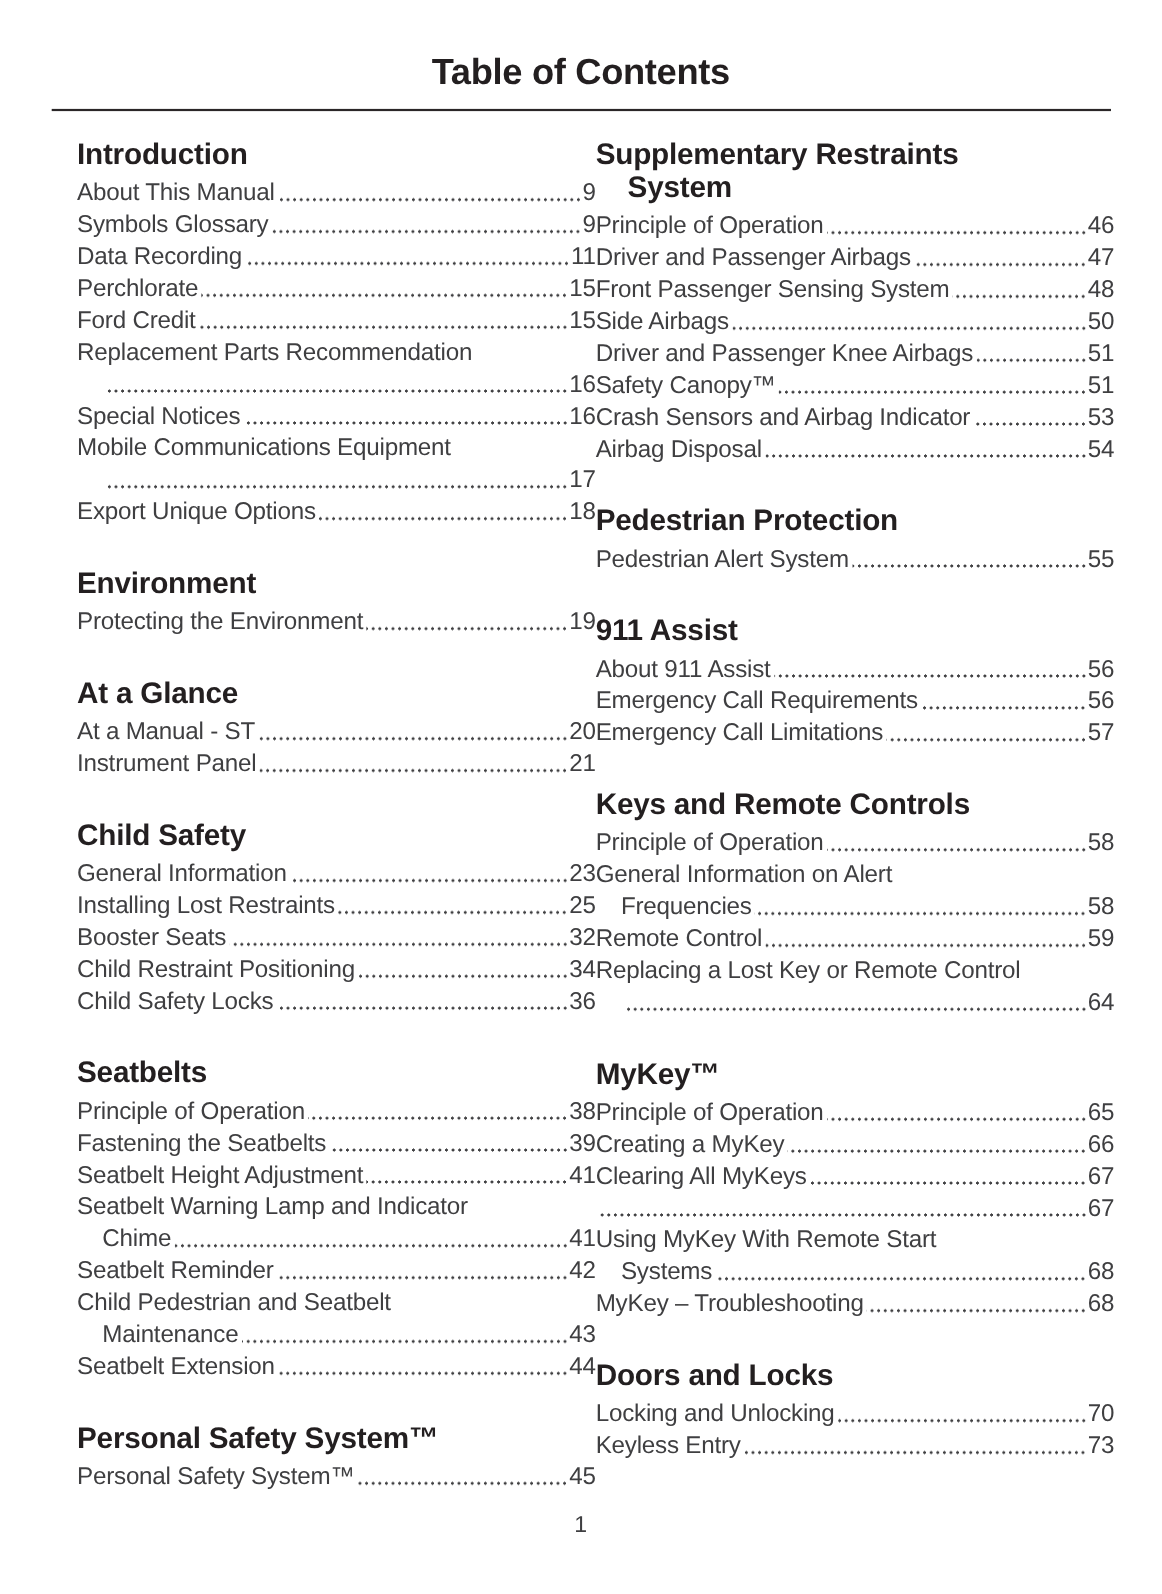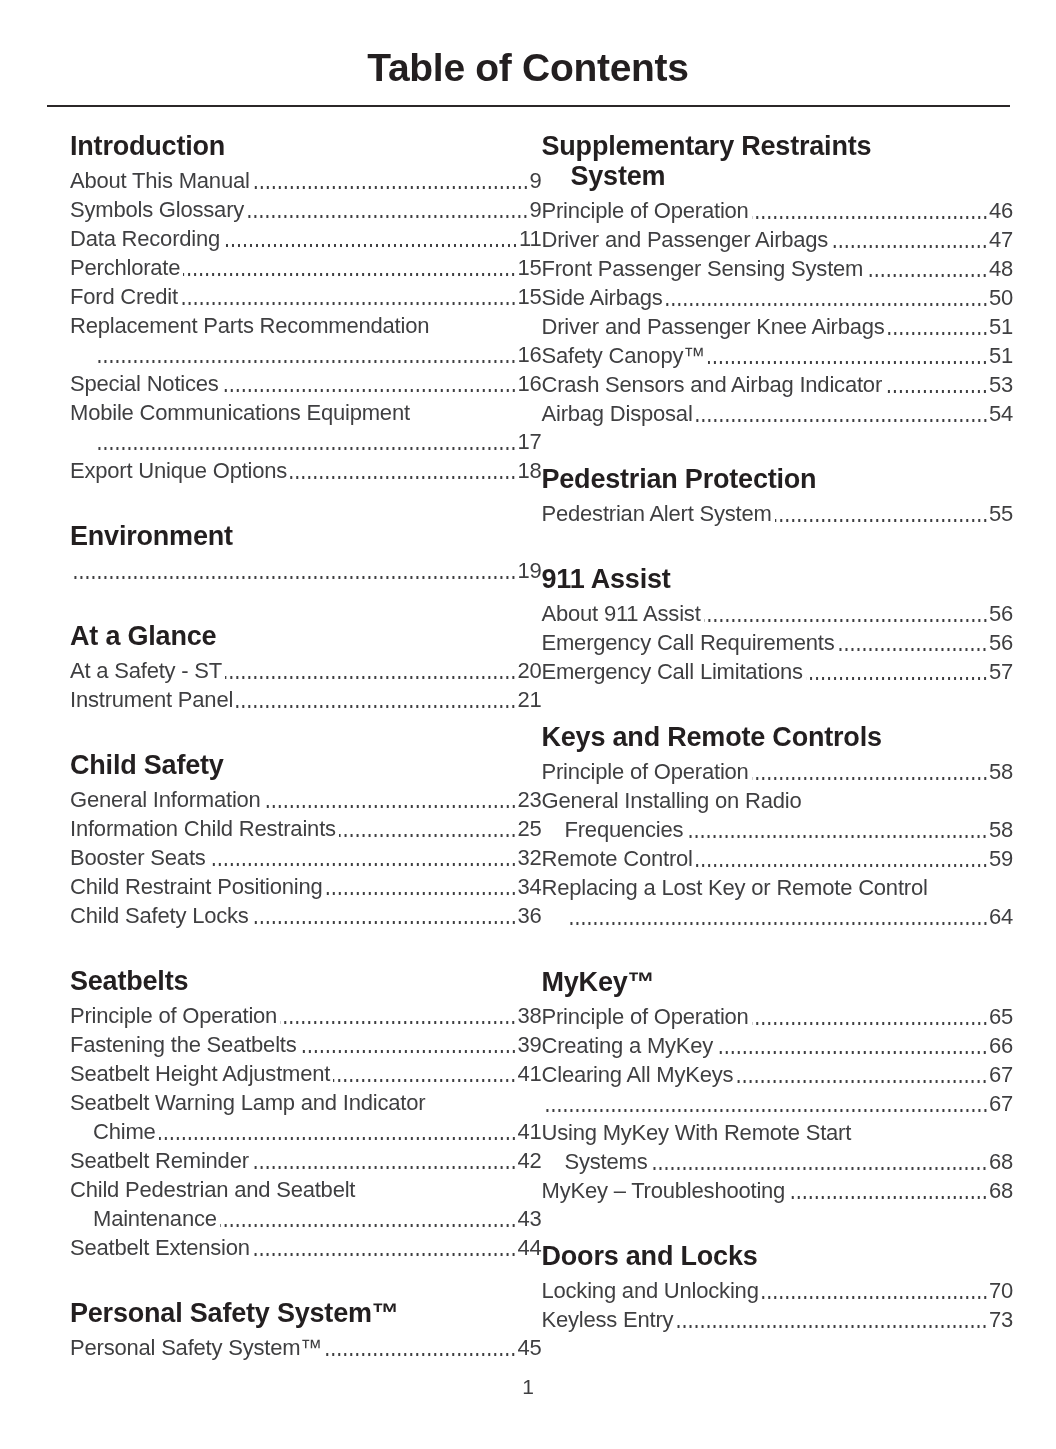--- a/index.html
+++ b/index.html
@@ -13,21 +13,21 @@
   body{font-family:"Liberation Sans","DejaVu Sans",sans-serif;}
   .page{
     position:relative;
     width:1056px;height:1449px;
     background:var(--bg);
     overflow:hidden;
   }
   
   .doc-header{padding-top:46px;text-align:center;}
   .doc-title{
-    font-size:39px;font-weight:700;color:var(--heading);
+    font-size:33px;font-weight:700;color:var(--heading);
     letter-spacing:-0.3px;
     text-align:center;
   }
   .title-rule{
     border:none;border-top:2px solid var(--rule);
     margin:15px 46px 0 47px;
   }
   
   .toc-main{
     display:grid;grid-template-columns:1fr 1fr;
@@ -146,34 +146,35 @@
             </li>
           </ul>
         </section>
         <section class="sec">
           <h2 class="hd">
             <span class="hd-l1">Environment</span>
           </h2>
           <ul class="entries">
             <li class="entry">
               <div class="row">
+                <span class="lbl">Protecting the Environment</span>
                 <span class="leader"></span>
                 <span class="pg">19</span>
               </div>
             </li>
           </ul>
         </section>
         <section class="sec">
           <h2 class="hd">
             <span class="hd-l1">At a Glance</span>
           </h2>
           <ul class="entries">
             <li class="entry">
               <div class="row">
-                <span class="lbl">At a Safety - ST</span>
+                <span class="lbl">At a Manual - ST</span>
                 <span class="leader"></span>
                 <span class="pg">20</span>
               </div>
             </li>
             <li class="entry">
               <div class="row">
                 <span class="lbl">Instrument Panel</span>
                 <span class="leader"></span>
                 <span class="pg">21</span>
               </div>
@@ -187,21 +188,21 @@
           <ul class="entries">
             <li class="entry">
               <div class="row">
                 <span class="lbl">General Information</span>
                 <span class="leader"></span>
                 <span class="pg">23</span>
               </div>
             </li>
             <li class="entry">
               <div class="row">
-                <span class="lbl">Information Child Restraints</span>
+                <span class="lbl">Installing Lost Restraints</span>
                 <span class="leader"></span>
                 <span class="pg">25</span>
               </div>
             </li>
             <li class="entry">
               <div class="row">
                 <span class="lbl">Booster Seats</span>
                 <span class="leader"></span>
                 <span class="pg">32</span>
               </div>
@@ -408,21 +409,21 @@
           </h2>
           <ul class="entries">
             <li class="entry">
               <div class="row">
                 <span class="lbl">Principle of Operation</span>
                 <span class="leader"></span>
                 <span class="pg">58</span>
               </div>
             </li>
             <li class="entry">
-              <div class="lbl1">General Installing on Radio</div>
+              <div class="lbl1">General Information on Alert</div>
               <div class="row wrapped">
                 <span class="lbl2">Frequencies</span>
                 <span class="leader"></span>
                 <span class="pg">58</span>
               </div>
             </li>
             <li class="entry">
               <div class="row">
                 <span class="lbl">Remote Control</span>
                 <span class="leader"></span>

